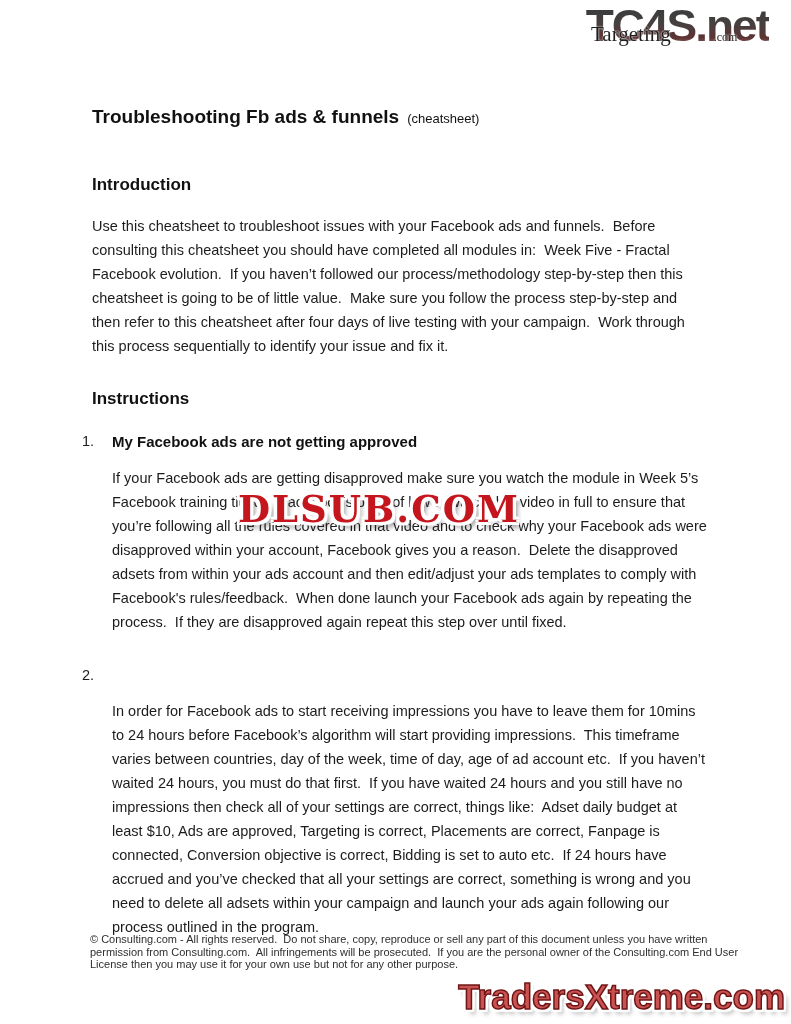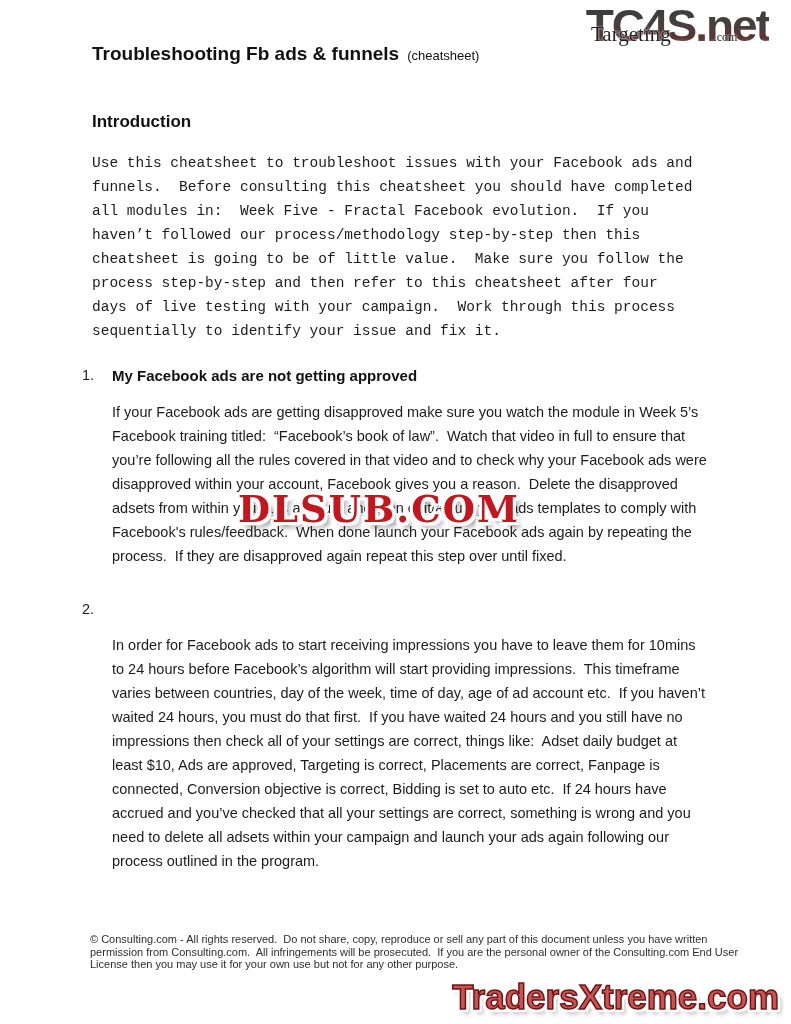--- a/index.html
+++ b/index.html
@@ -38,32 +38,32 @@
     position:absolute; top:20px; left:58px;
     font-family:"Liberation Serif", serif;
     font-size:21px; font-weight:normal;
     color:#1f1f1f;
     text-shadow:0 0 2px rgba(255,255,255,.9), 0 0 1px rgba(255,255,255,.9);
     white-space:nowrap;
   }
   .logo-overlay .suffix { font-size:12px;margin-left:43px; }
 
   
-  .content { padding:43px 86px 0 92px; }
+  .content { padding:106px 86px 0 92px; }
   .doc-title { font-size:19px; font-weight:bold; color:#111; }
   .doc-title .title-suffix { font-size:13px; font-weight:normal; margin-left:8px; }
 
   .section-heading { font-size:17px; font-weight:bold; color:#111; }
   .intro-heading { margin-top:47px; }
   .body-text {
     font-size:14.5px; line-height:24px;
     white-space:pre-wrap;
     color:#1c1c1c;
   }
-  .intro-body { margin-top:19px; width:604px;font-family:Liberation Mono, monospace; }
+  .intro-body { margin-top:19px; width:604px; }
   .instructions-heading { margin-top:31px; }
 
   .list-item { margin-top:24px; margin-left:-10px; }
   .item-head { display:flex; }
   .item-number { width:30px; font-size:14.5px; color:#1c1c1c; }
   .item-heading { font-size:15px; font-weight:bold; color:#111; }
   .item-body { margin-left:30px; margin-top:16px; width:596px; }
   .item-2 { margin-top:33px; }
 
   
@@ -84,21 +84,21 @@
   
   .footer {
     position:absolute; left:90px; top:933px; width:652px;
     font-size:11px; line-height:12.5px;
     color:#2e2e2e;
     white-space:pre-wrap;
   }
 
   
   .banner {
-    position:absolute; right:12px; top:974px;
+    position:absolute; right:6px; top:974px;
     font-family:"Liberation Sans", sans-serif;
     font-weight:bold;
     font-size:35px; line-height:46px;
     letter-spacing:0px;
     color:#c95252;
     white-space:nowrap;
     -webkit-text-stroke:1.5px #6e1414;
     text-shadow:
       -3px -3px 1px #ffffff, 3px -3px 1px #ffffff, -3px 3px 1px #ffffff, 3px 3px 1px #ffffff,
       0 -3px 1px #ffffff, 0 3px 1px #ffffff, -3px 0 1px #ffffff, 3px 0 1px #ffffff,
@@ -115,20 +115,21 @@
     <div class="logo-overlay"><span>Targeting</span><span class="suffix">.com</span></div>
   </div>
 
   <div class="content">
 
     <h1 class="doc-title"><span>Troubleshooting Fb ads &amp; funnels</span><span class="title-suffix">(cheatsheet)</span></h1>
 
     <h2 class="section-heading intro-heading">Introduction</h2>
     <p class="body-text intro-body">Use this cheatsheet to troubleshoot issues with your Facebook ads and funnels.  Before consulting this cheatsheet you should have completed all modules in:  Week Five - Fractal Facebook evolution.  If you haven’t followed our process/methodology step-by-step then this cheatsheet is going to be of little value.  Make sure you follow the process step-by-step and then refer to this cheatsheet after four days of live testing with your campaign.  Work through this process sequentially to identify your issue and fix it.</p>
 
+    <h2 class="section-heading instructions-heading">Instructions</h2>
 
     <div class="list-item item-1">
       <div class="item-head">
         <span class="item-number">1.</span>
         <span class="item-heading">My Facebook ads are not getting approved</span>
       </div>
       <p class="body-text item-body">If your Facebook ads are getting disapproved make sure you watch the module in Week 5’s Facebook training titled:  “Facebook’s book of law”.  Watch that video in full to ensure that you’re following all the rules covered in that video and to check why your Facebook ads were disapproved within your account, Facebook gives you a reason.  Delete the disapproved adsets from within your ads account and then edit/adjust your ads templates to comply with Facebook's rules/feedback.  When done launch your Facebook ads again by repeating the process.  If they are disapproved again repeat this step over until fixed.</p>
     </div>
 
     <div class="list-item item-2">

